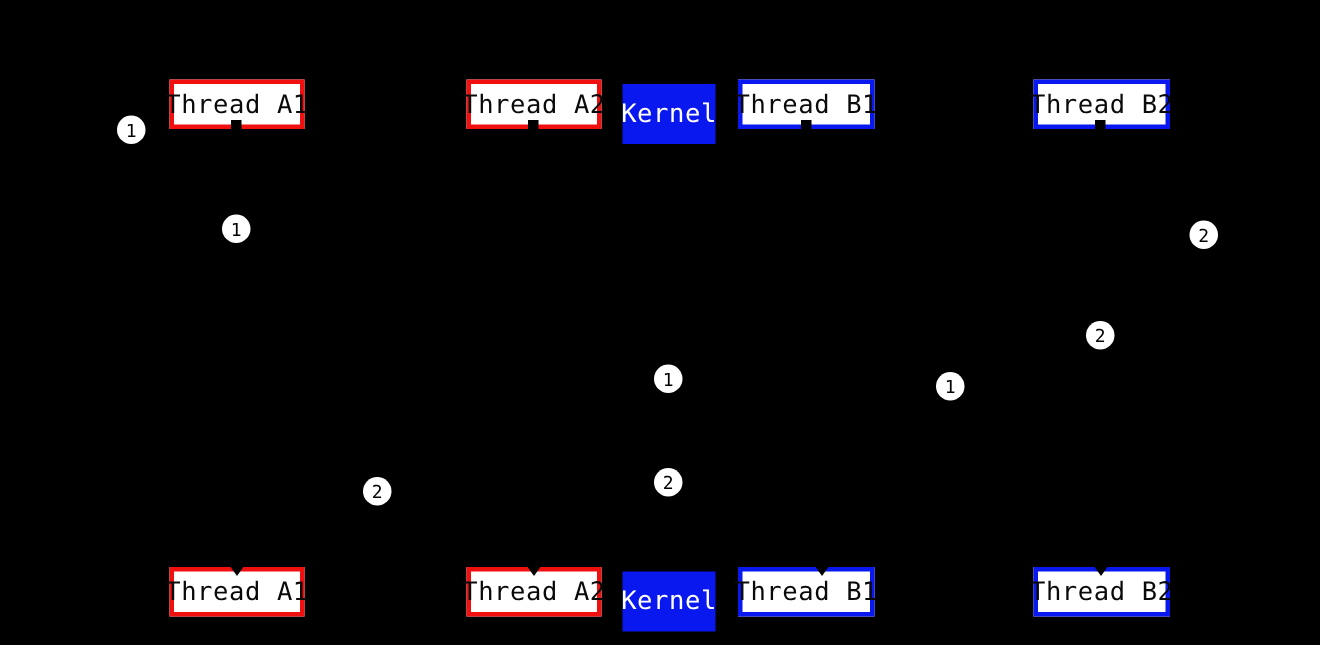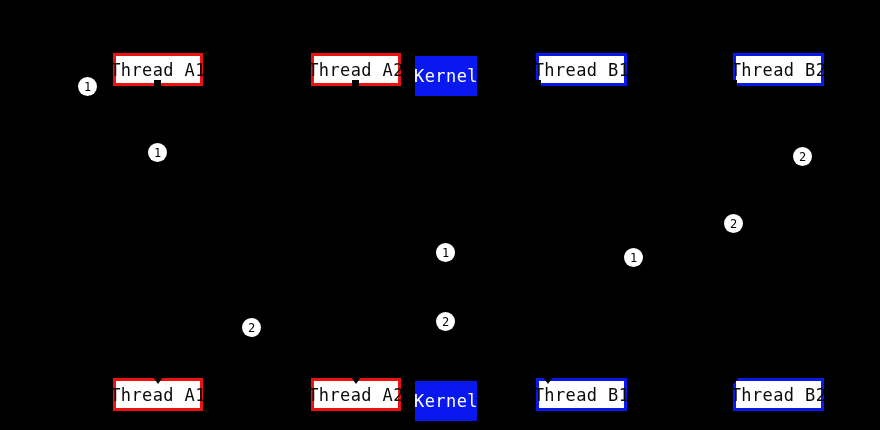--- a/index.html
+++ b/index.html
@@ -6,21 +6,21 @@
   .stage{
     position:relative;width:880px;height:430px;background:#000;overflow:hidden;
     font-family:"DejaVu Sans Mono","Liberation Mono",monospace;
   }
   .node{
     position:absolute;box-sizing:border-box;height:33px;background:#fff;color:#0a0a0a;
     display:flex;align-items:center;justify-content:center;
     font-size:17px;letter-spacing:.4px;white-space:nowrap;
   }
   .node.proc-a{border:3px solid var(--red,#f01010);}
-  .node.proc-b{border:3px solid var(--blue,#0a18f0);margin-left:44px;}
+  .node.proc-b{border:3px solid var(--blue,#0a18f0);}
   .node.kernel{background:var(--blue,#0a18f0);color:#fff;height:40px;border:none;}
   .marker{
     position:absolute;width:19px;height:19px;border-radius:50%;background:#fff;color:#000;
     display:flex;align-items:center;justify-content:center;font-size:12px;line-height:1;
   }
   .notch{position:absolute;width:7px;height:8px;background:#000;}
   .arrowhead{
     position:absolute;width:0;height:0;
     border-left:5px solid transparent;border-right:5px solid transparent;
     border-top:7px solid #000;

